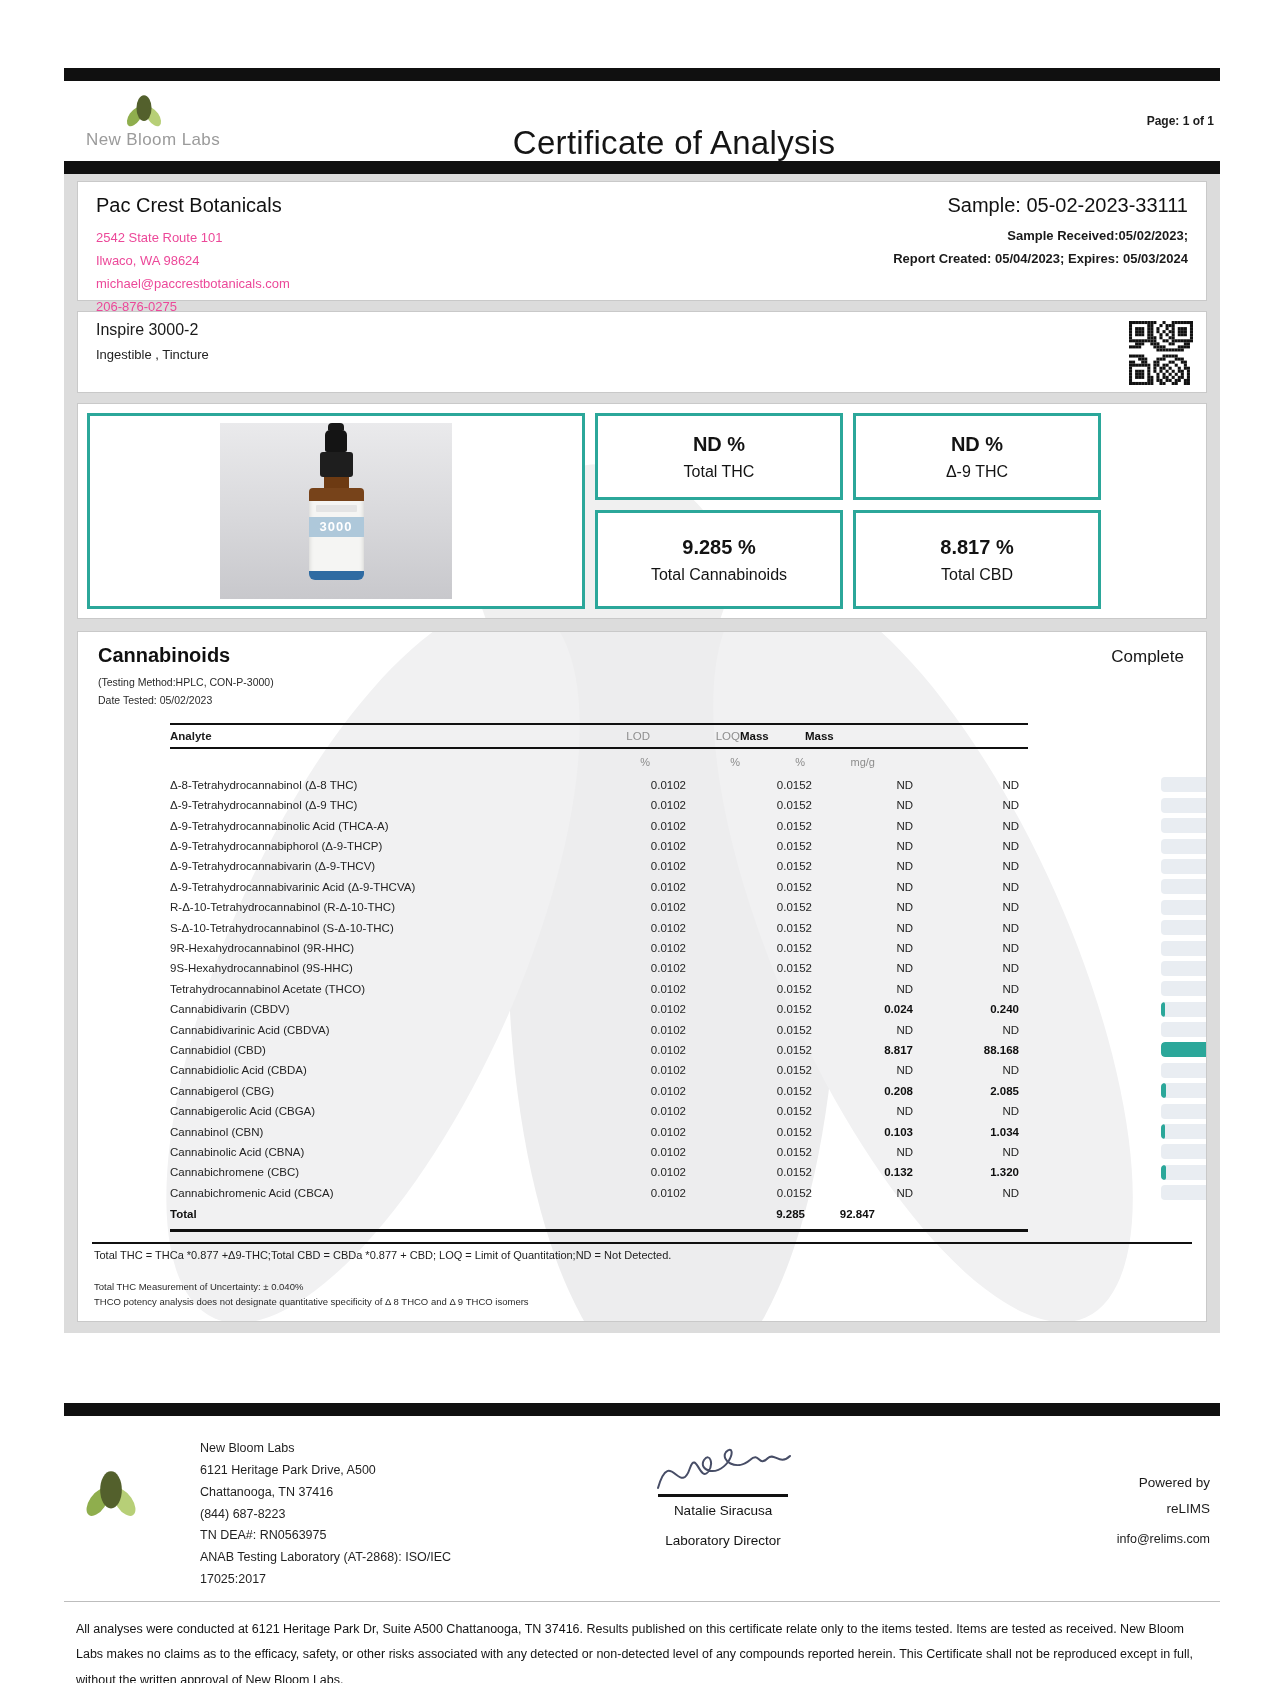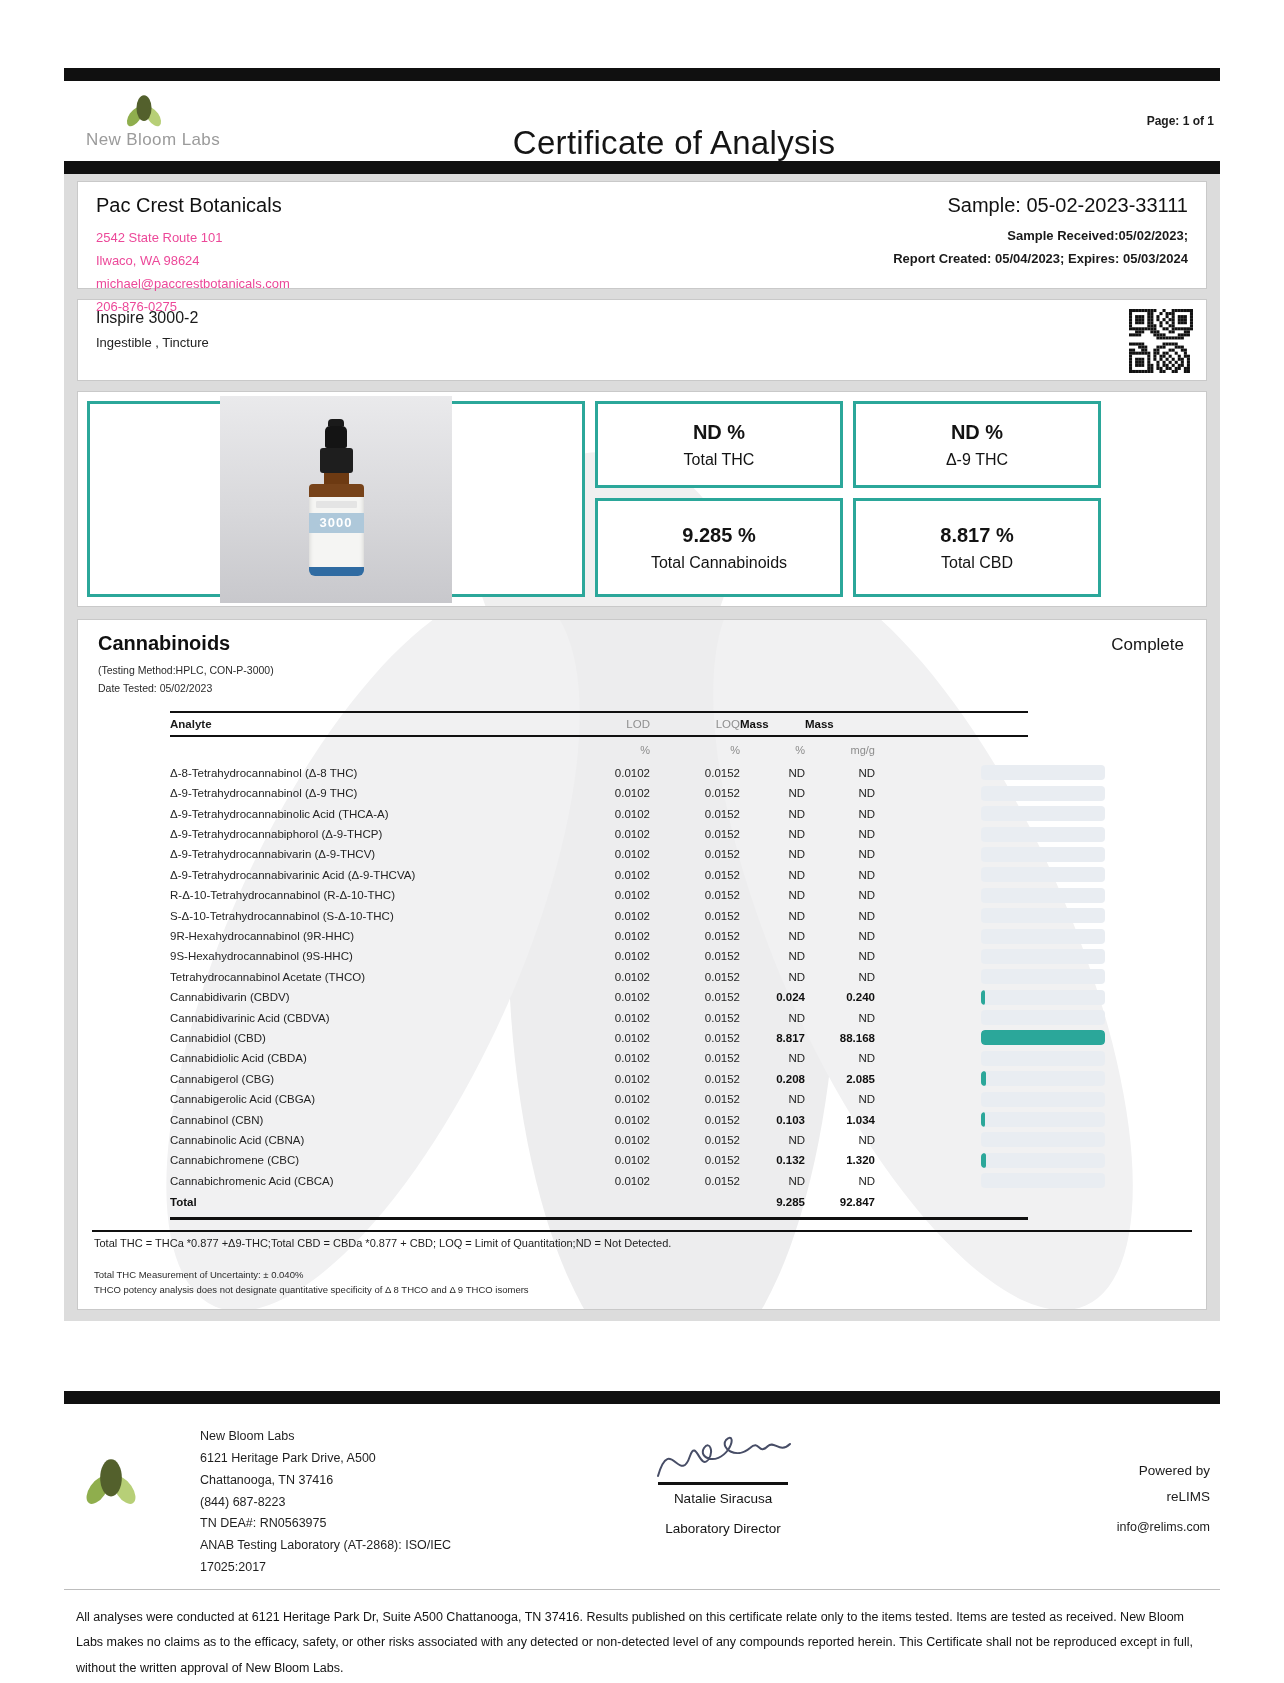--- a/index.html
+++ b/index.html
@@ -14,41 +14,41 @@
   .logo-block{width:220px;padding-left:22px;box-sizing:border-box;}
   .logo-flower{display:block;margin-left:36px;}
   .logo-text{font-size:17px;color:#9b9b9b;letter-spacing:.4px;margin-top:1px;}
   .hdr-title{flex:1;text-align:center;font-size:33px;font-weight:500;color:#151515;letter-spacing:.3px;margin-top:44px;}
   .hdr-page{width:150px;text-align:right;font-size:12px;font-weight:700;color:#1c1c1c;padding-right:6px;}
 
   
   .gray{margin:0 64px;background:#dcdcdc;padding:7px 13px 11px;}
   .card{background:#fff;border:1px solid #c9c9c9;box-sizing:border-box;}
 
-  .client-card{display:flex;justify-content:space-between;padding:12px 18px 12px;height:108px;}
+  .client-card{display:flex;justify-content:space-between;padding:12px 18px 12px;height:120px;}
   .client-name{font-size:20px;font-weight:500;color:#111;}
   .client-lines{margin-top:9px;font-size:13px;color:#ec4899;line-height:1.78;}
   .sample-col{text-align:right;}
   .sample-id{font-size:20px;font-weight:500;color:#111;}
   .sample-line1{font-size:13px;font-weight:700;margin-top:11px;}
   .sample-line2{font-size:13px;font-weight:700;margin-top:8px;}
 
   .product-card{margin-top:10px;display:flex;justify-content:space-between;align-items:flex-start;padding:9px 13px 9px 18px;height:82px;}
   .product-name{font-size:16px;font-weight:500;}
   .product-type{font-size:13px;margin-top:8px;color:#222;}
   .qr{width:64px;height:64px;display:block;}
 
   
   .results-card{margin-top:10px;padding:9px;position:relative;overflow:hidden;}
   .results-grid{position:relative;z-index:1;display:grid;grid-template-columns:498px 248px 248px;grid-template-rows:87px 99px;gap:10px;}
   .photo-box{grid-row:1/3;grid-column:1;border:3px solid #2BA79A;background:#fff;display:flex;align-items:center;justify-content:center;}
   .res-box{border:3px solid #2BA79A;background:#fff;display:flex;flex-direction:column;align-items:center;justify-content:center;gap:7px;}
   .res-value{font-size:20px;font-weight:600;color:#131313;}
   .res-label{font-size:16px;color:#131313;}
-  .photo{width:232px;height:207px;background:linear-gradient(180deg,#eaeaec 0%,#d8d8db 55%,#c8c8cc 100%);display:flex;align-items:center;justify-content:center;overflow:hidden;}
+  .photo{width:232px;height:176px;background:linear-gradient(180deg,#eaeaec 0%,#d8d8db 55%,#c8c8cc 100%);display:flex;align-items:flex-start;justify-content:center;overflow:hidden;}
   .bottle{display:flex;flex-direction:column;align-items:center;margin-bottom:4px;}
   .drop-top{width:16px;height:7px;background:#1a1a1a;border-radius:4px 4px 0 0;}
   .drop-bulb{width:22px;height:22px;background:#141414;border-radius:5px 5px 2px 2px;}
   .drop-collar{width:33px;height:25px;background:#1e1e1e;border-radius:3px;}
   .neck{width:25px;height:11px;background:#6d3a12;}
   .bbody{width:55px;height:92px;background:#f5f5f3;border-radius:4px 4px 6px 6px;overflow:hidden;display:flex;flex-direction:column;box-shadow:inset 0 0 5px rgba(0,0,0,.18);}
   .lbl-shoulder{height:13px;background:#77431a;}
   .lbl-line{height:7px;margin:4px 7px 0;background:#e4e4e4;border-radius:1px;}
   .lbl-band{margin-top:5px;background:#aec8da;color:#fff;font-size:13px;font-weight:700;text-align:center;padding:2px 0 3px;letter-spacing:1px;}
   .lbl-foot{margin-top:auto;height:9px;background:#2f6ba2;}
@@ -63,21 +63,21 @@
   .tblwrap{margin:13px 0 0 78px;}
   .rule{height:2px;background:#101010;width:858px;}
   .rule.thick{height:3px;}
   .trow{display:grid;grid-template-columns:420px 60px 90px 65px 70px 230px;align-items:center;font-size:11.5px;color:#242424;}
   .thead{height:22px;}
   .thead .h-analyte{font-weight:700;color:#1b1b1b;}
   .thead .h-gray{color:#8f8f8f;text-align:right;}
   .thead .h-mass{font-weight:700;color:#111;text-align:left;}
   .units{height:26px;font-size:11px;color:#8c8c8c;}
   .units .num{color:#8c8c8c;}
-  .brow{height:20.4px;}
+  .brow{height:20.4px;gap:36px;}
   .num{text-align:right;}
   .bold{font-weight:700;color:#0f0f0f;}
   .bar-cell{padding-left:106px;}
   .track{width:124px;height:15px;background:#e9edf2;border-radius:4px;position:relative;overflow:hidden;}
   .fill{position:absolute;left:0;top:0;bottom:0;background:#2BA79A;border-radius:4px;}
   .total-row{height:23px;}
   .total-label{font-weight:600;color:#111;}
   .bot-rule{margin-top:3px;}
   .full-rule{height:2px;background:#101010;margin-top:10px;}
   .fn-main{font-size:11px;color:#1d1d1d;margin-top:5px;padding-left:2px;}

